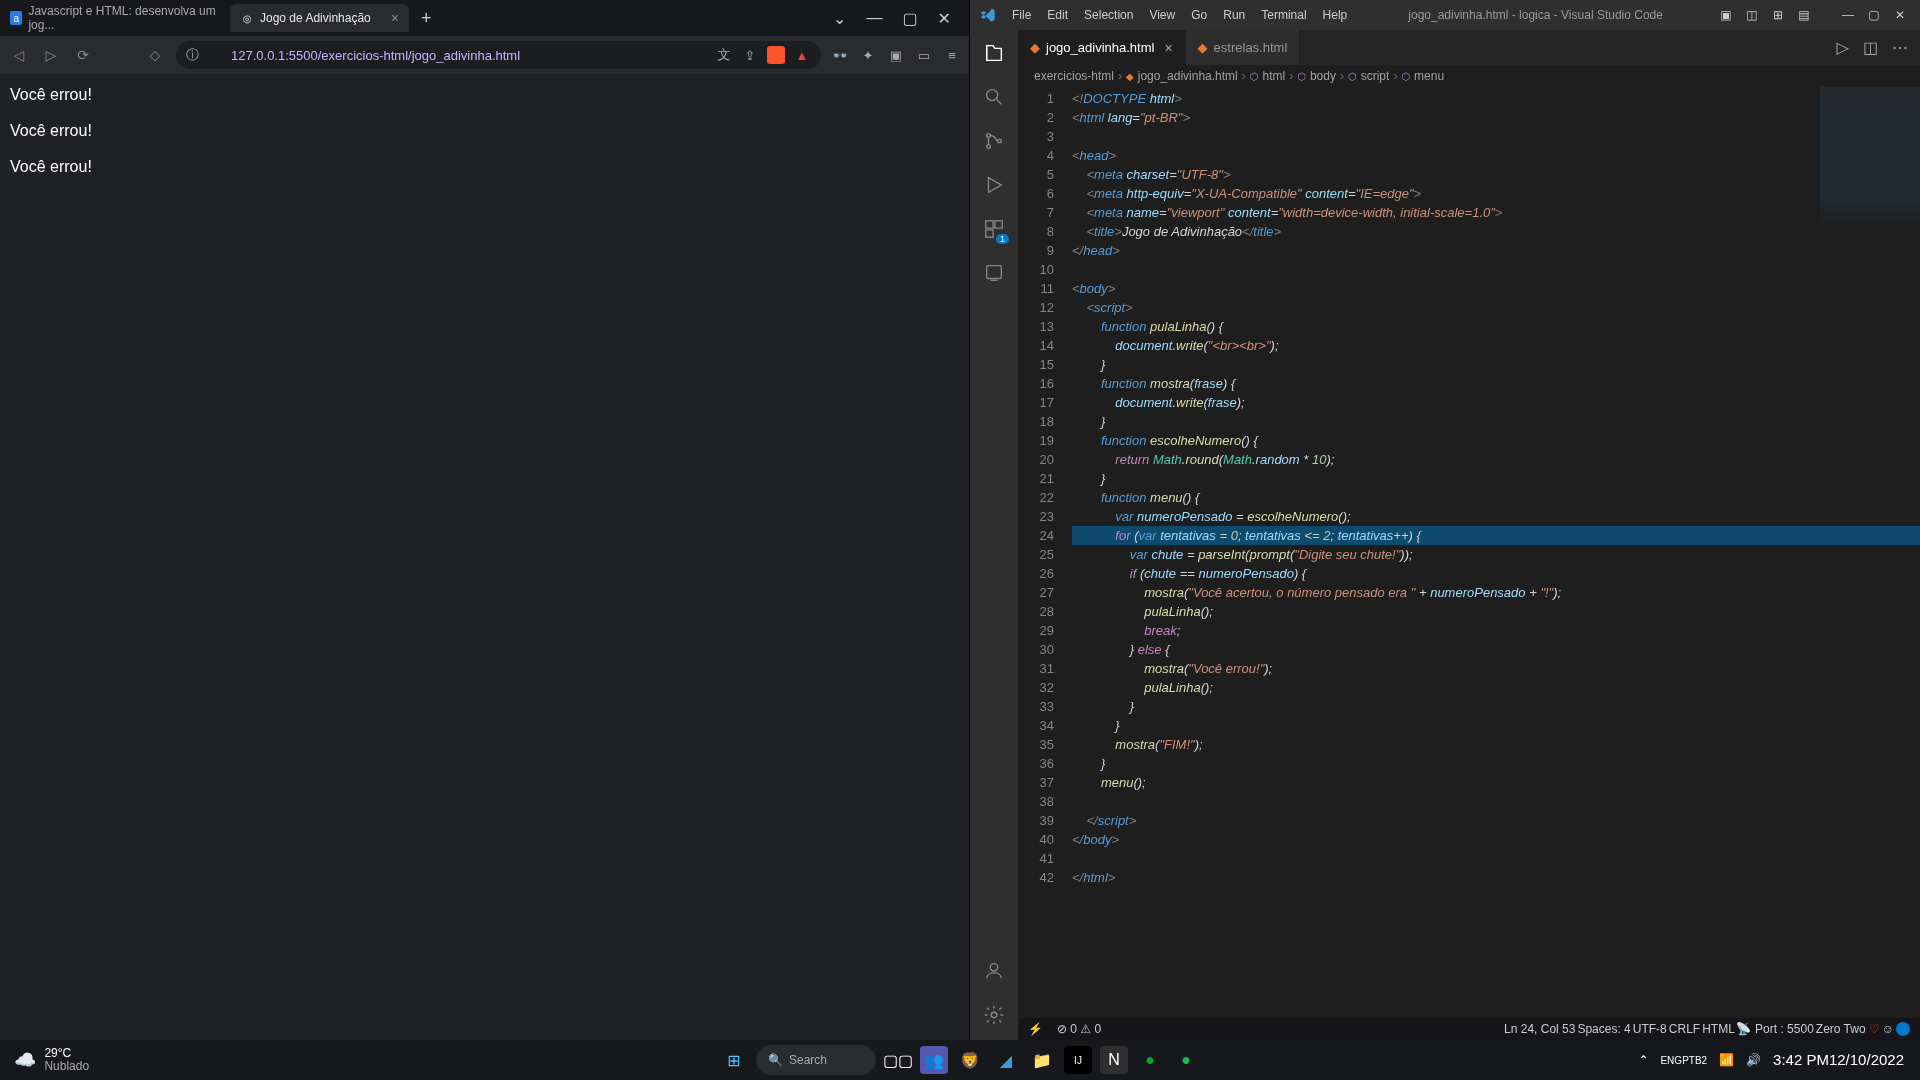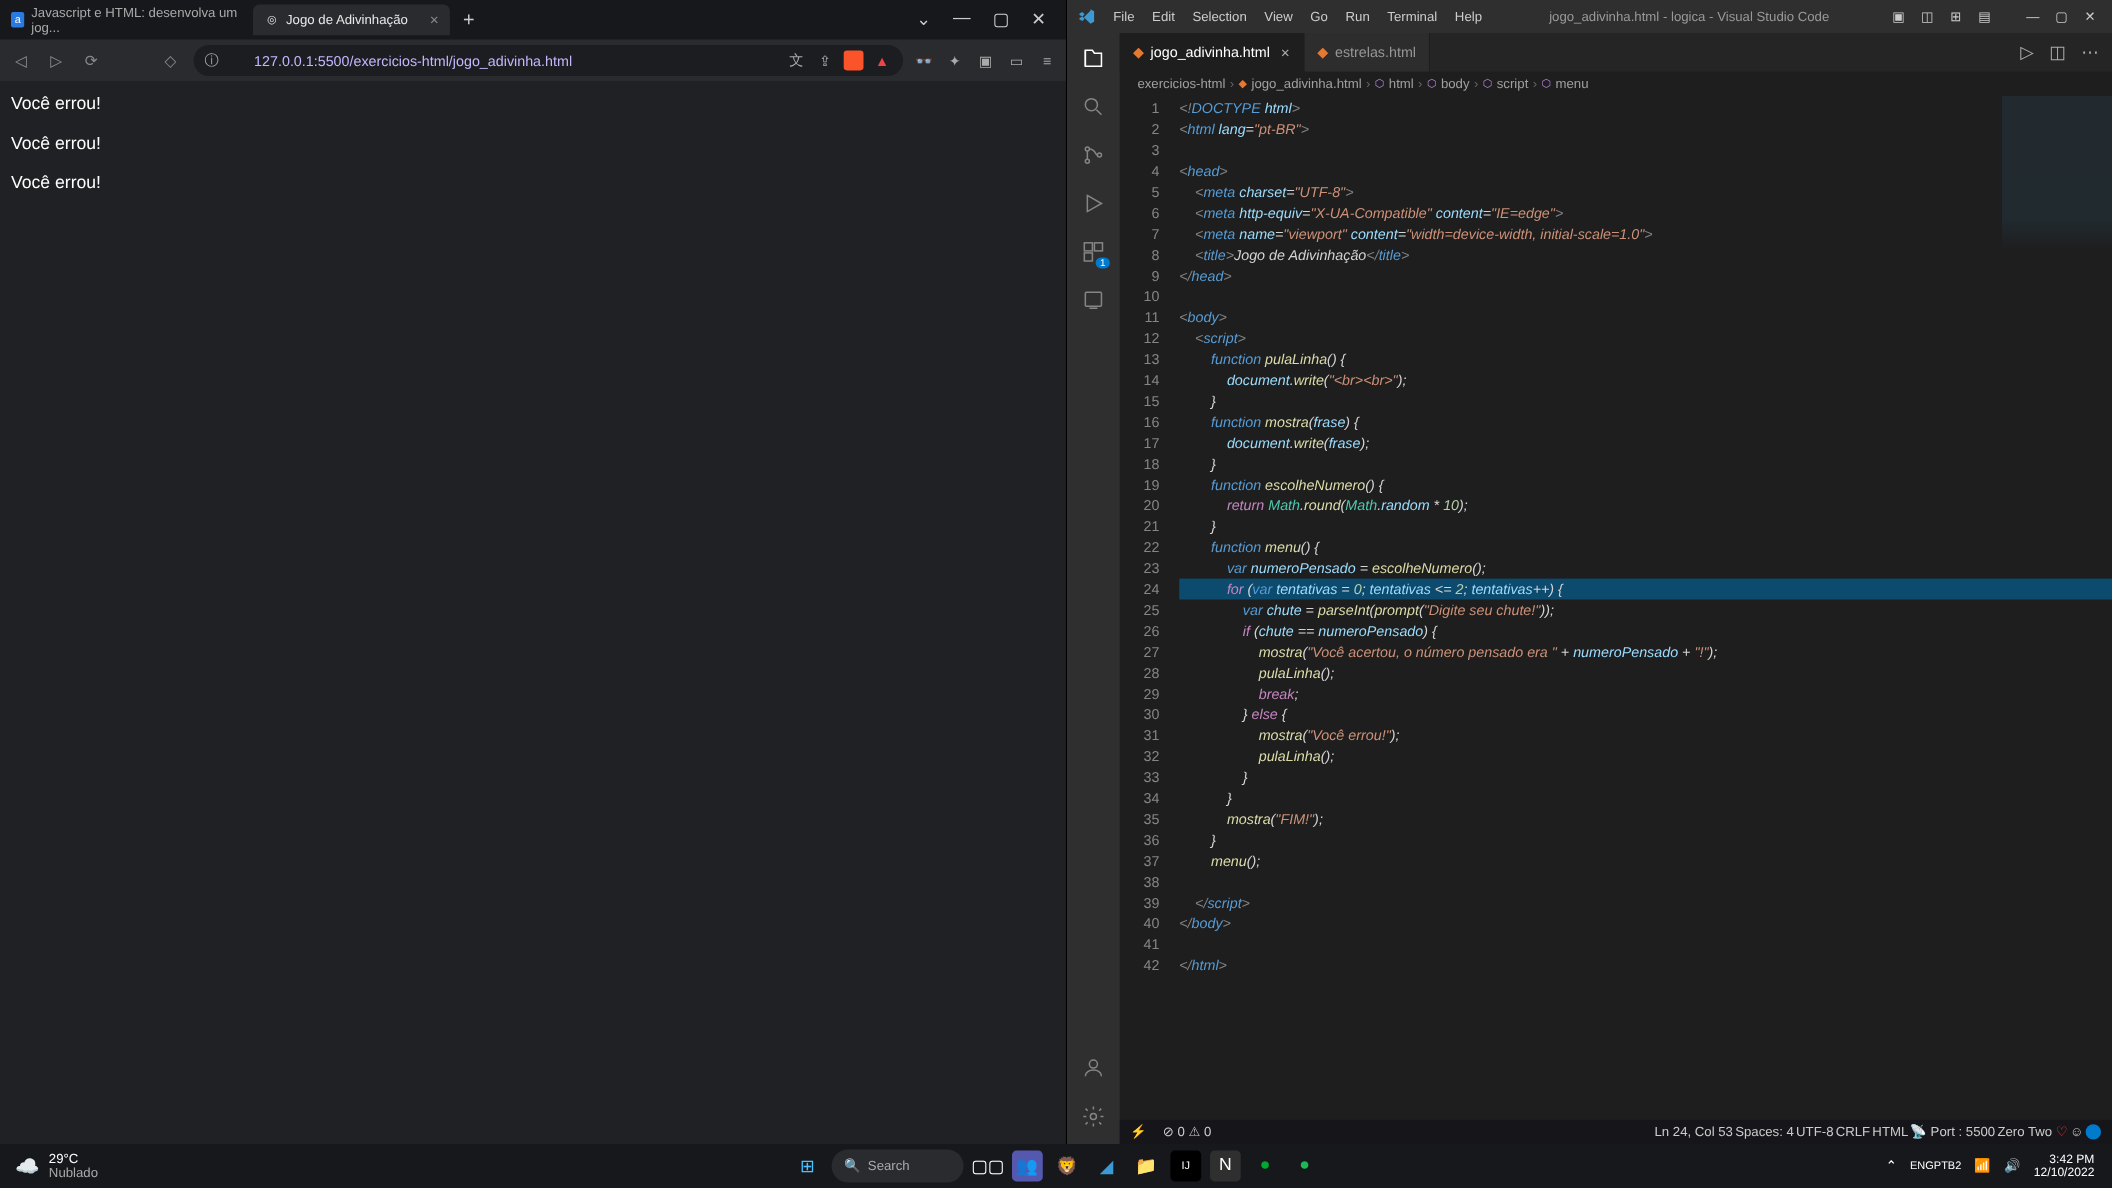--- a/index.html
+++ b/index.html
@@ -79,21 +79,21 @@
 
 .taskbar { height: 40px; background: #17181c; display: flex; align-items: center; color: #fff; font-size: 12px; }
 .weather { display: flex; align-items: center; gap: 8px; padding-left: 14px; }
 .weather-icon { font-size: 18px; }
 .weather-text { display: flex; flex-direction: column; line-height: 13px; }
 .task-center { position: absolute; left: 50%; transform: translateX(-50%); display: flex; gap: 8px; align-items: center; }
 .task-icon { width: 28px; height: 28px; border-radius: 4px; display: flex; align-items: center; justify-content: center; font-size: 16px; }
 .search-box { background: #2a2b2f; height: 30px; border-radius: 15px; display: flex; align-items: center; padding: 0 12px; gap: 6px; color: #aaa; width: 120px; }
 .tray { margin-left: auto; display: flex; align-items: center; gap: 12px; padding-right: 16px; }
 .tray-lang { display: flex; flex-direction: row; line-height: 11px; font-size: 10px; text-align: right; }
-.tray-time { display: flex; flex-direction: column; line-height: 12px; font-size: 11px; text-align: right; }
+.tray-time { display: flex; flex-direction: row; line-height: 12px; font-size: 15px; text-align: right; }
 </style>
 </head>
 <body>
 
 <div class="main">
 
   <div class="browser">
     <div class="browser-tabs">
       <div class="tab">
         <span class="tab-icon" style="background:#2a7ae4;color:#fff;border-radius:2px;">a</span>

